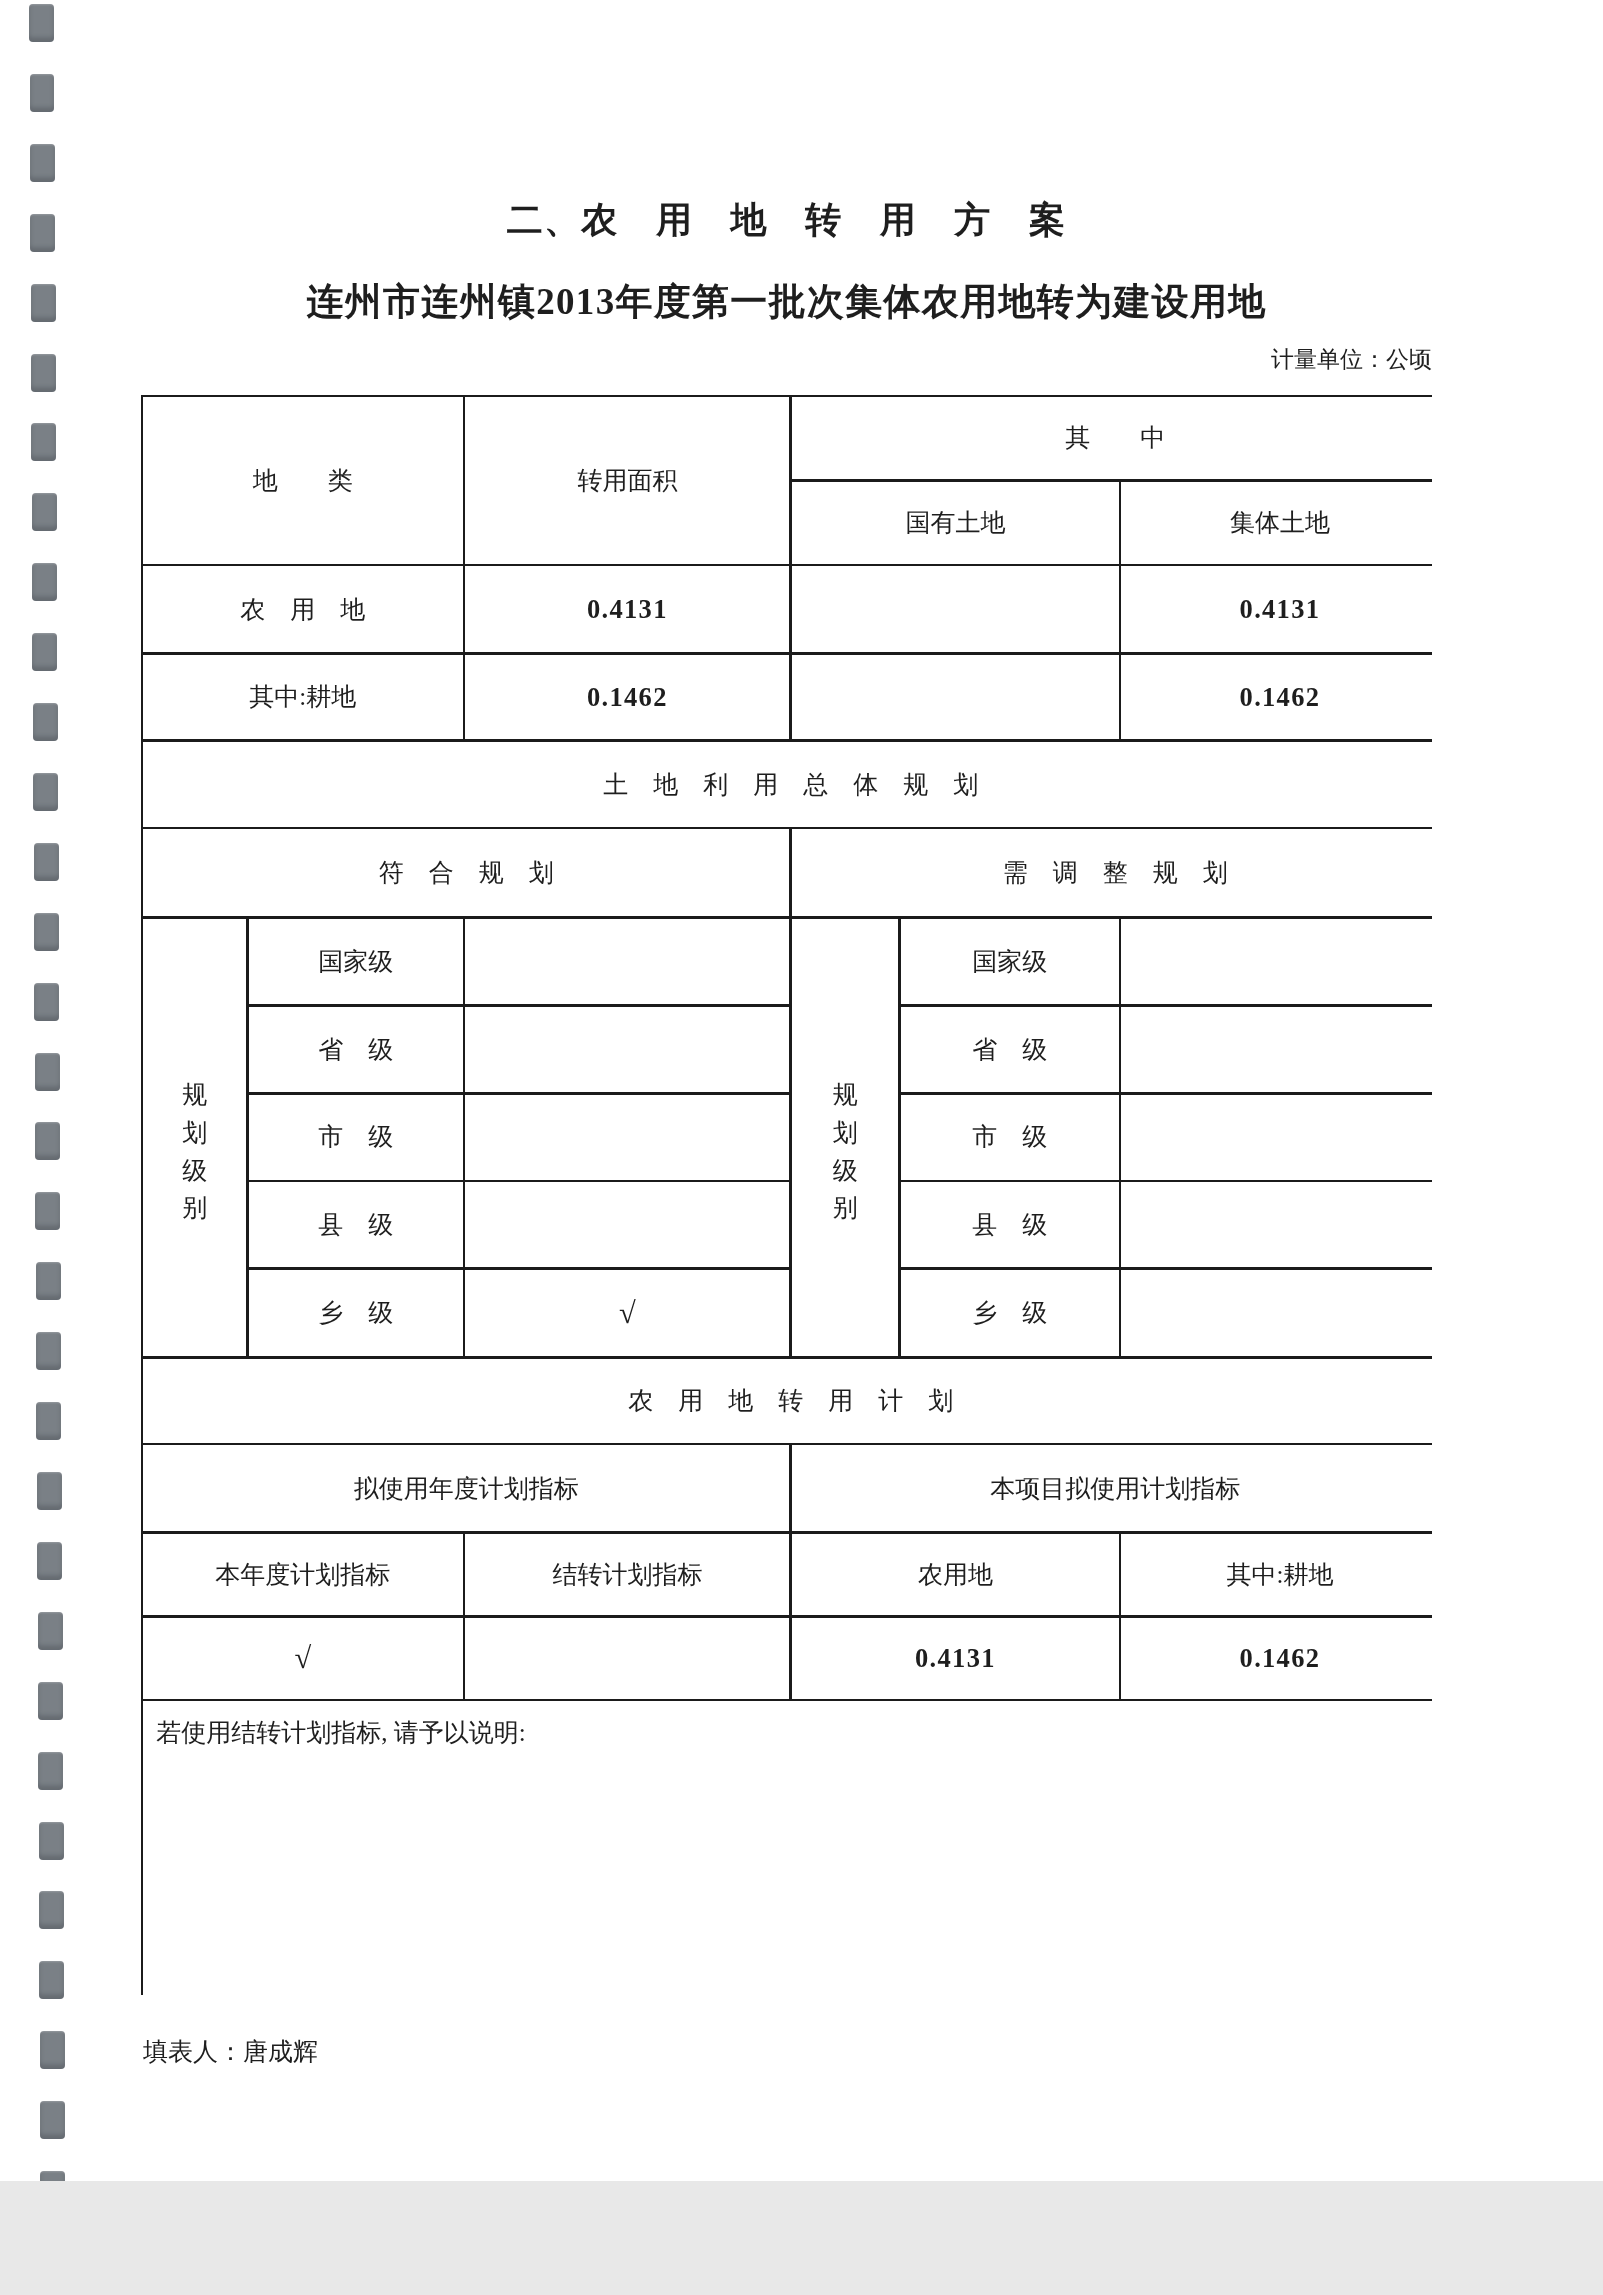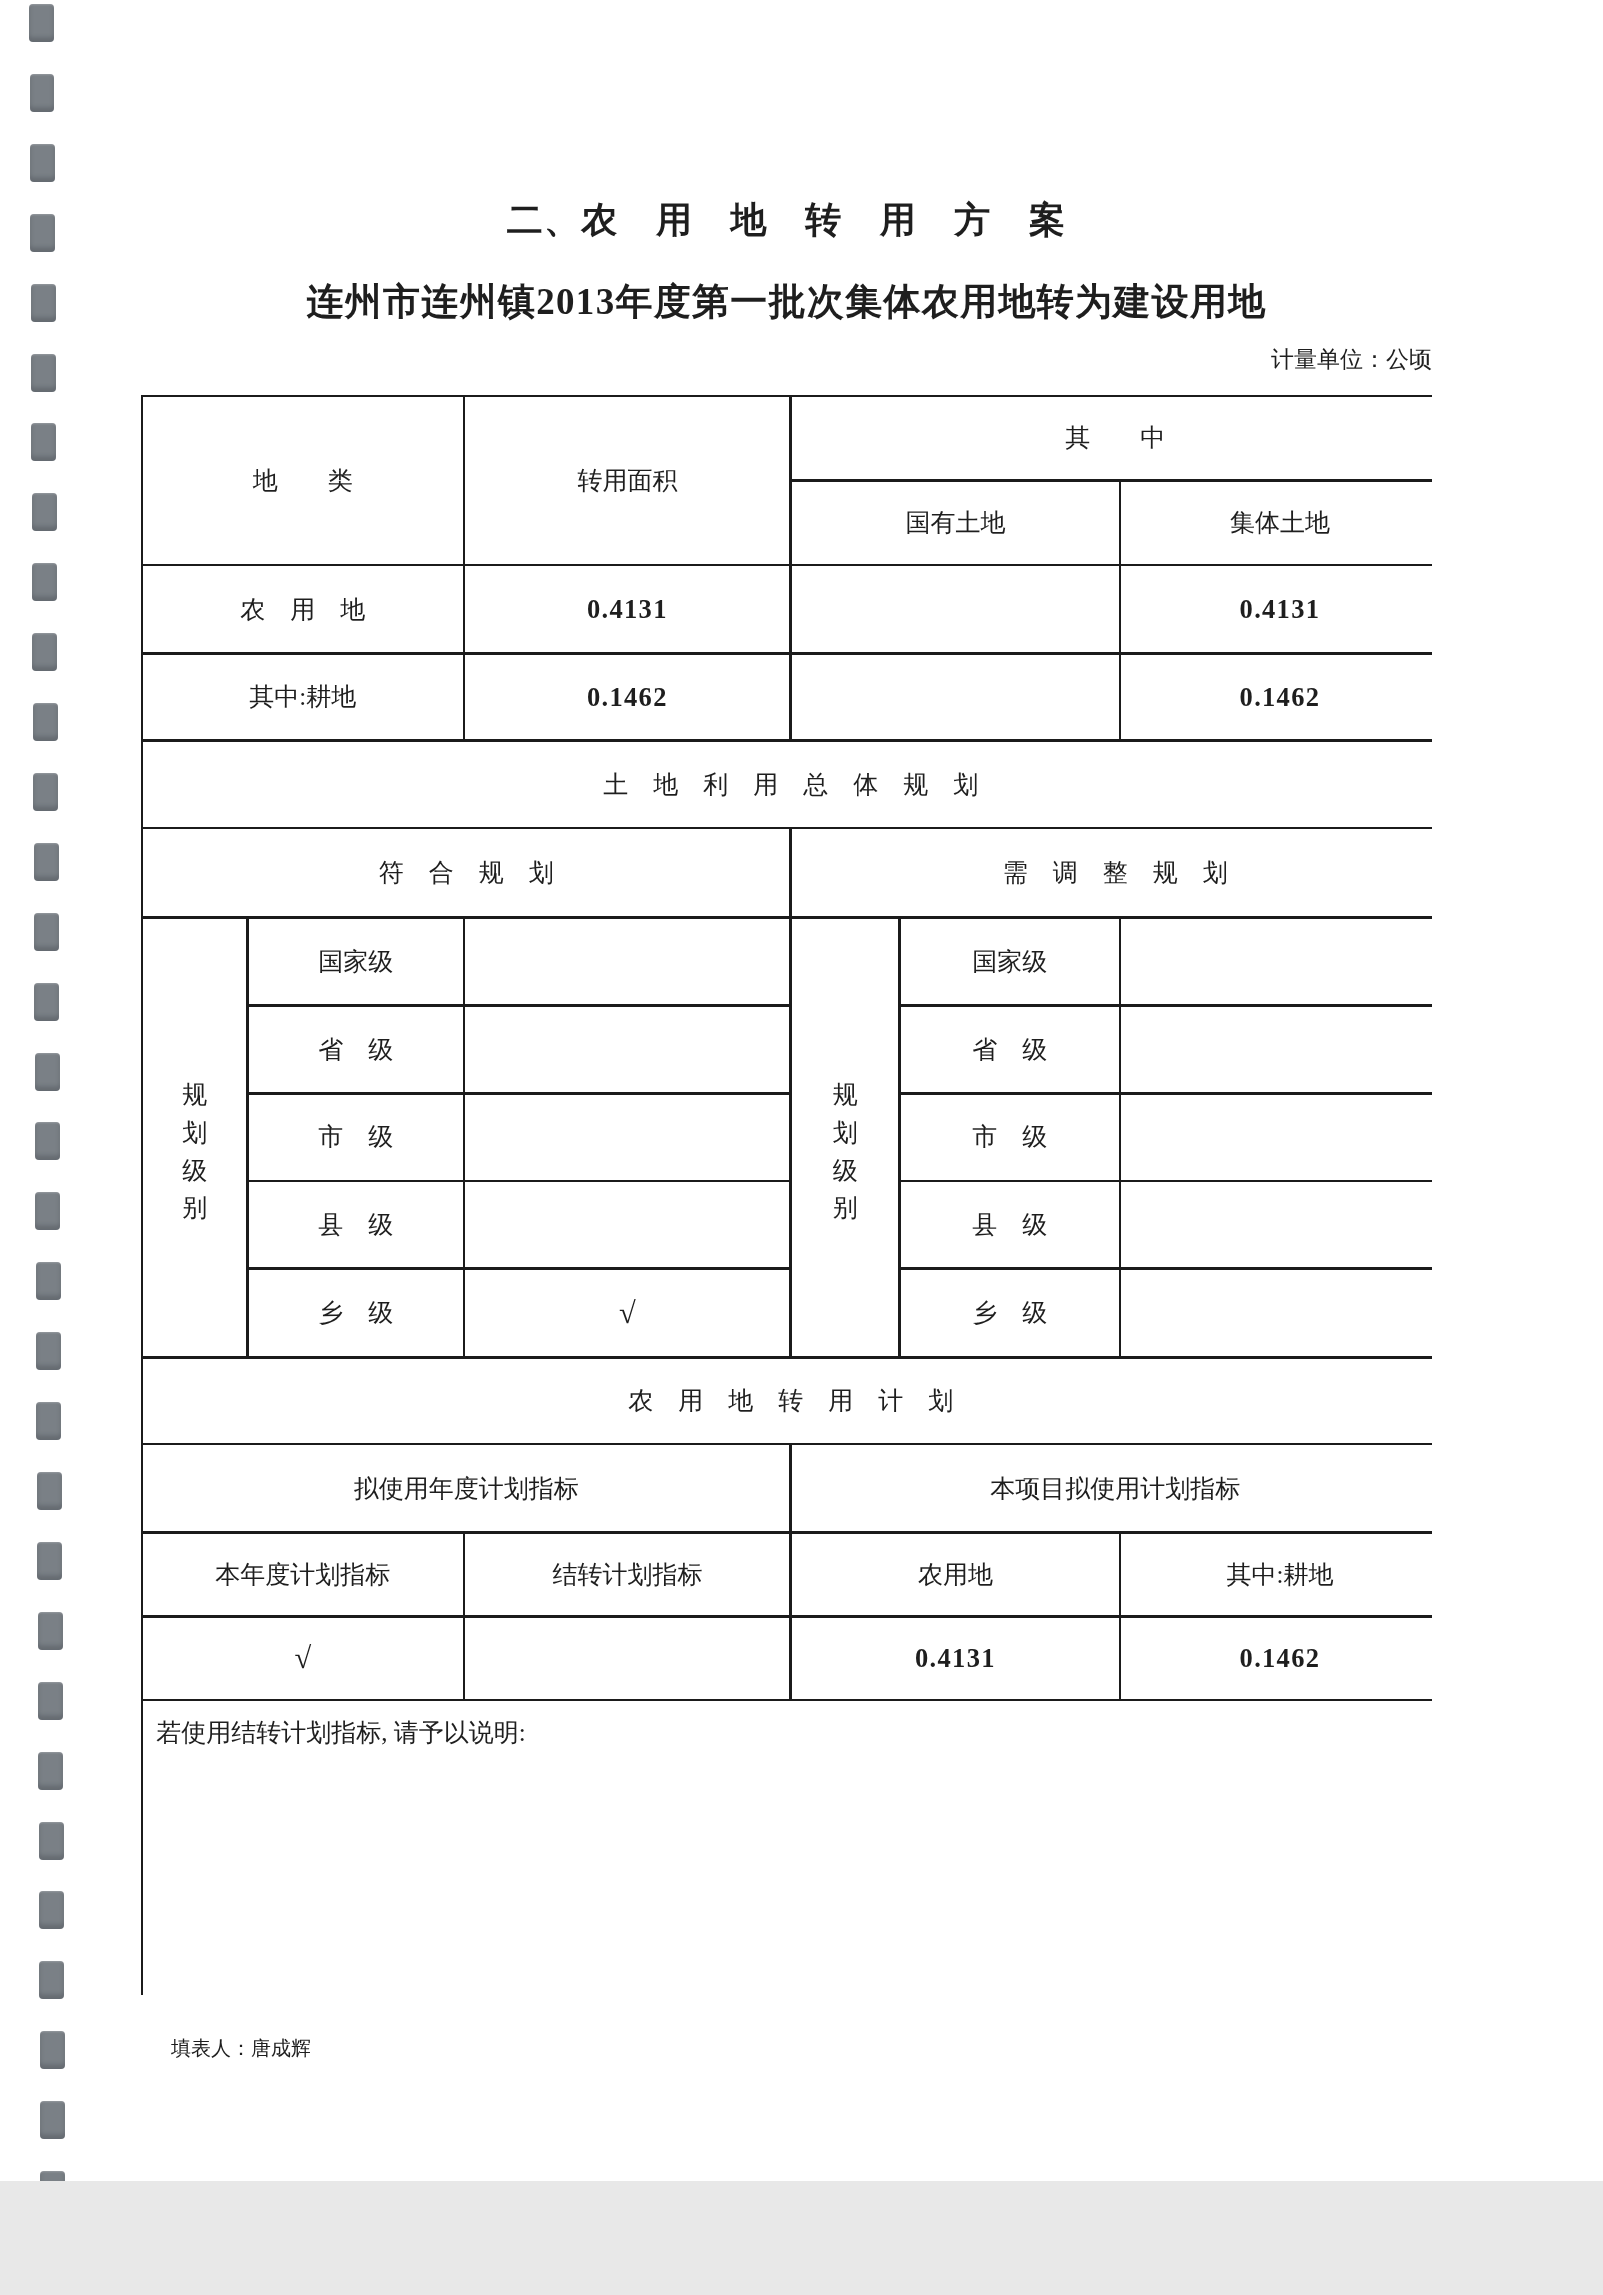--- a/index.html
+++ b/index.html
@@ -56,21 +56,21 @@
   .cell.num { font-size: 26.5px; letter-spacing: 1.3px; font-weight: bold; }
   .cell.check { font-size: 30.5px; }
   .cell.note { align-items: flex-start; justify-content: flex-start; text-align: left; padding: 16px 13.3px; box-sizing: border-box; }
   .vtext {
     writing-mode: vertical-rl;
     text-orientation: upright;
     font-size: 25px;
     letter-spacing: 38px;
   }
 
-  .footer { position: absolute; left: 143px; top: 2035px; font-size: 20px; margin-left: 28px; }
+  .footer { position: absolute; left: 143px; top: 2035px; font-size: 25px; }
   .pagenum { position: absolute; left: 158px; top: 2186px; font-size: 25px; letter-spacing: 2px; color: #2e3545; }
 </style>
 </head>
 <body>
 
 <div class="page">
 
   <div class="holes">
       <div class="hole" style="top: 4px; left: 29px;"></div>
       <div class="hole" style="top: 74px; left: 29.5px;"></div>

